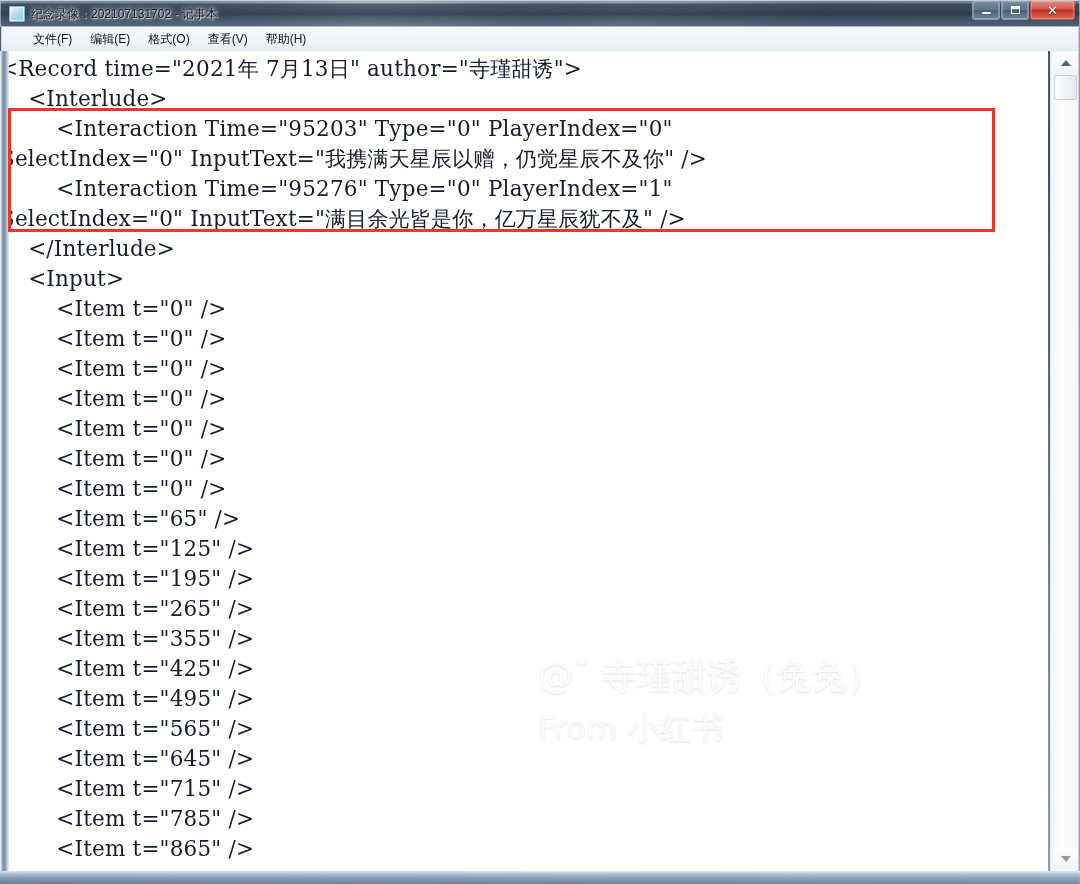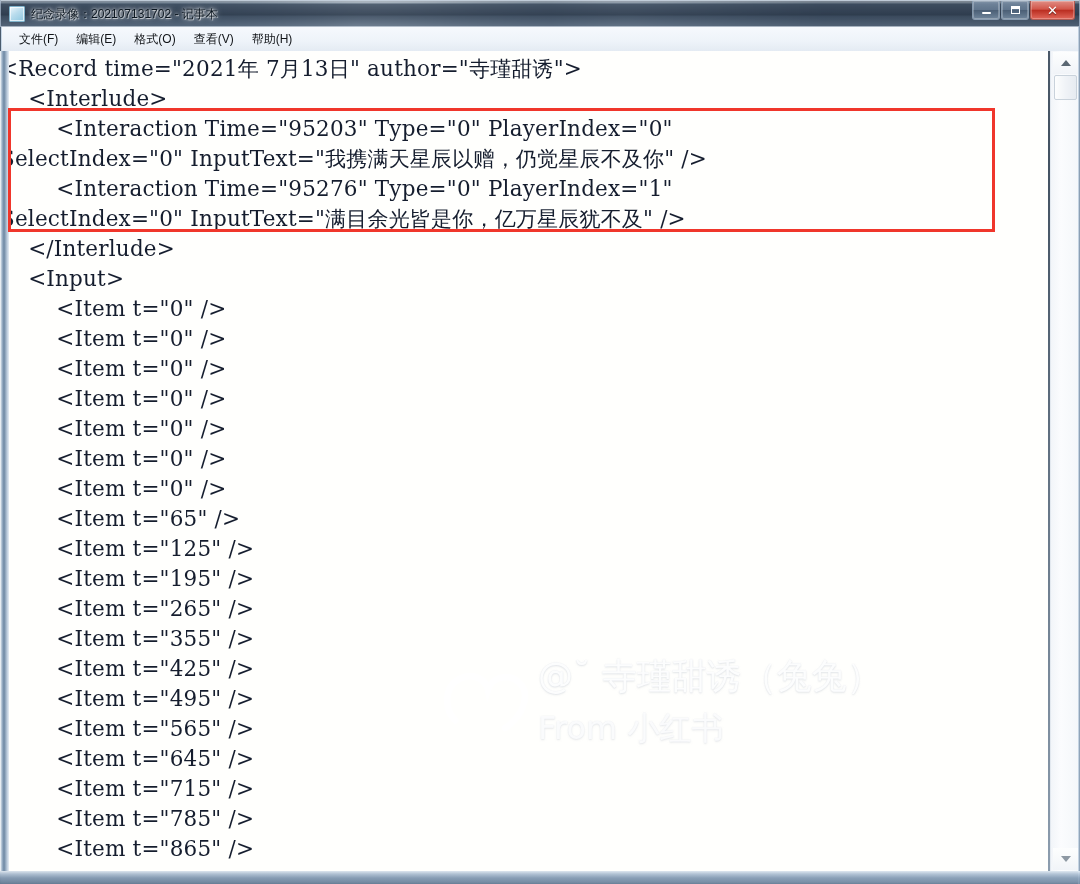--- a/index.html
+++ b/index.html
@@ -155,21 +155,21 @@
     position: absolute;
     left: 1px; top: 27px;
     width: 1078px;
     height: 24px;
     background: linear-gradient(to bottom, #f6f9fd 0%, #eef3f9 60%, #e4ebf3 100%);
     border-left: 1px solid #c6d6e6;
     border-right: 1px solid #c6d6e6;
     box-sizing: border-box;
     display: flex;
     align-items: center;
-    padding-left: 8px;
+    padding-left: 22px;
   }
   .menu-item {
     font-size: 12px;
     color: #111418;
     padding: 3px 9px;
     white-space: nowrap;
     cursor: default;
   }
   #edge-left {
     position: absolute;

